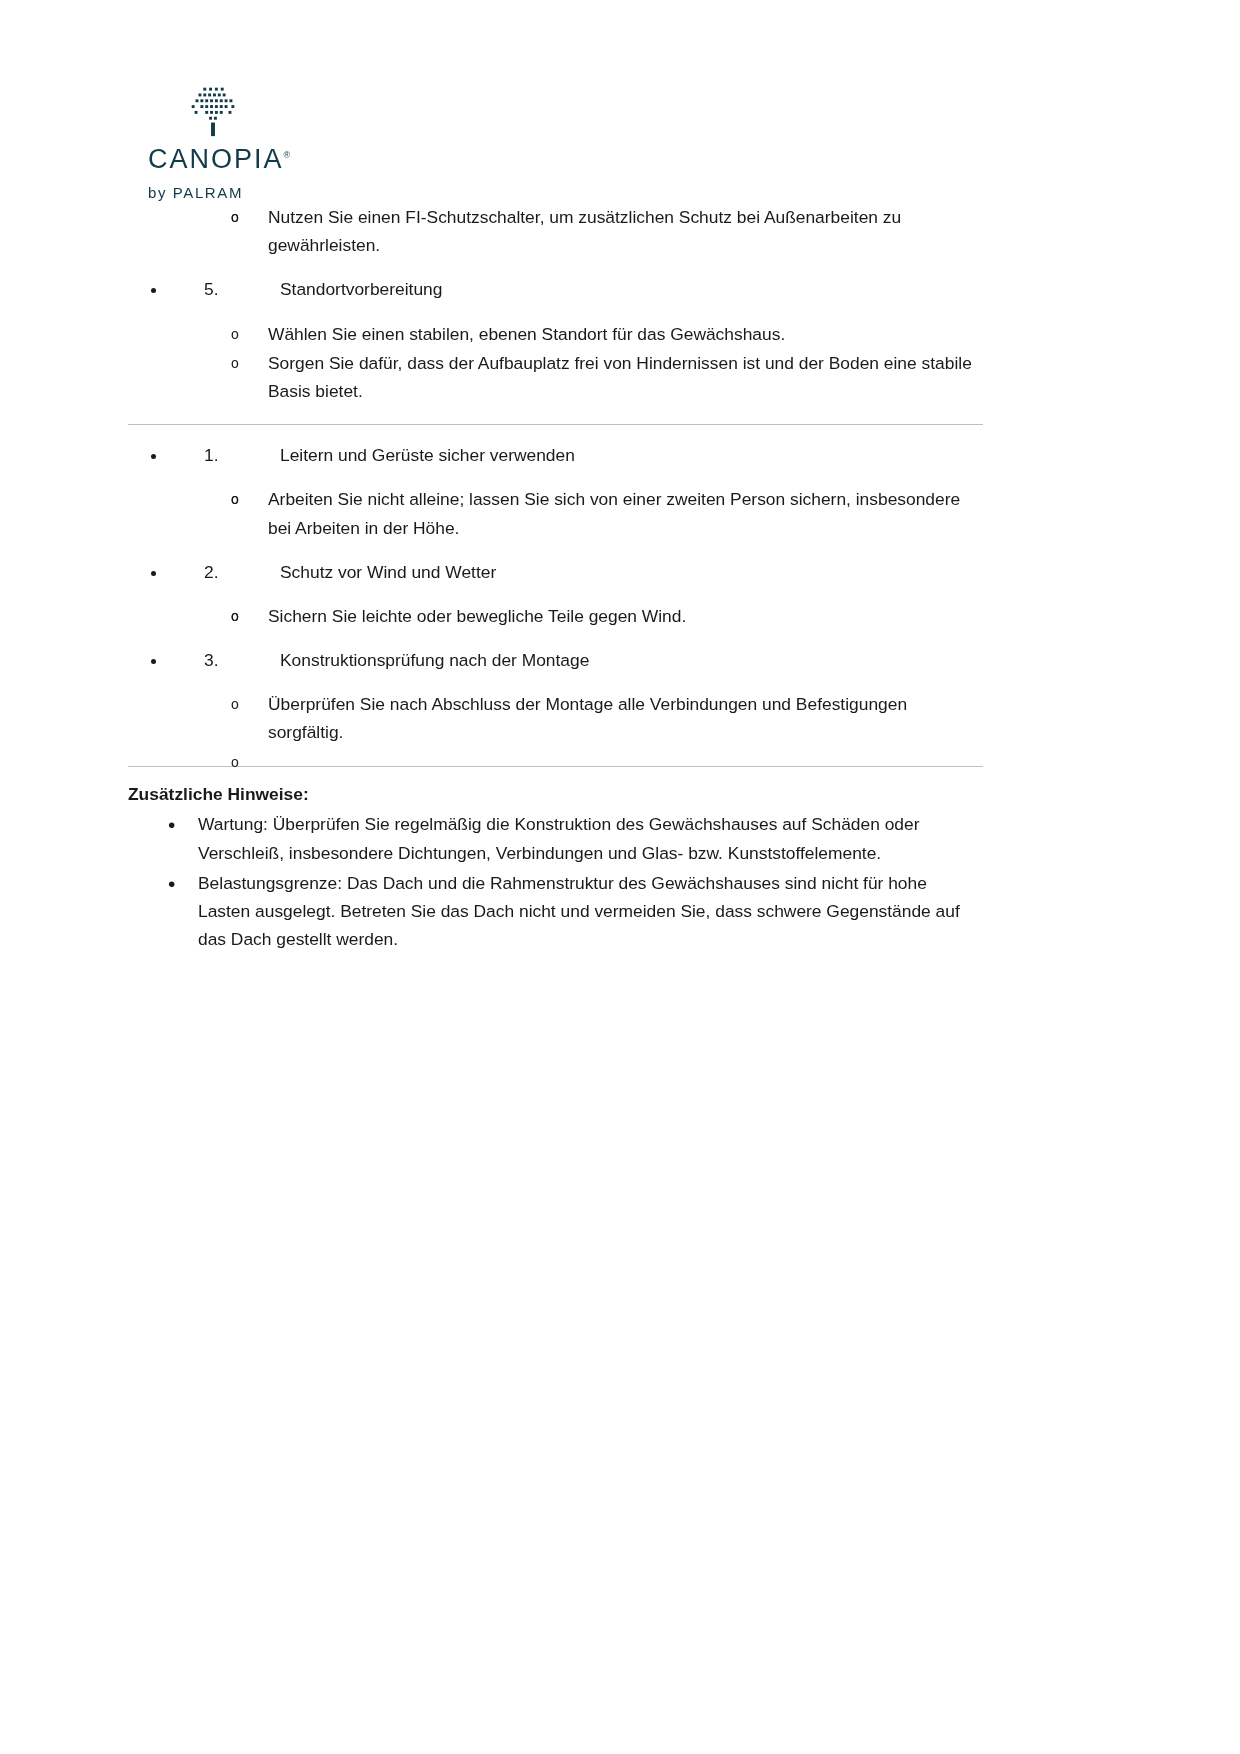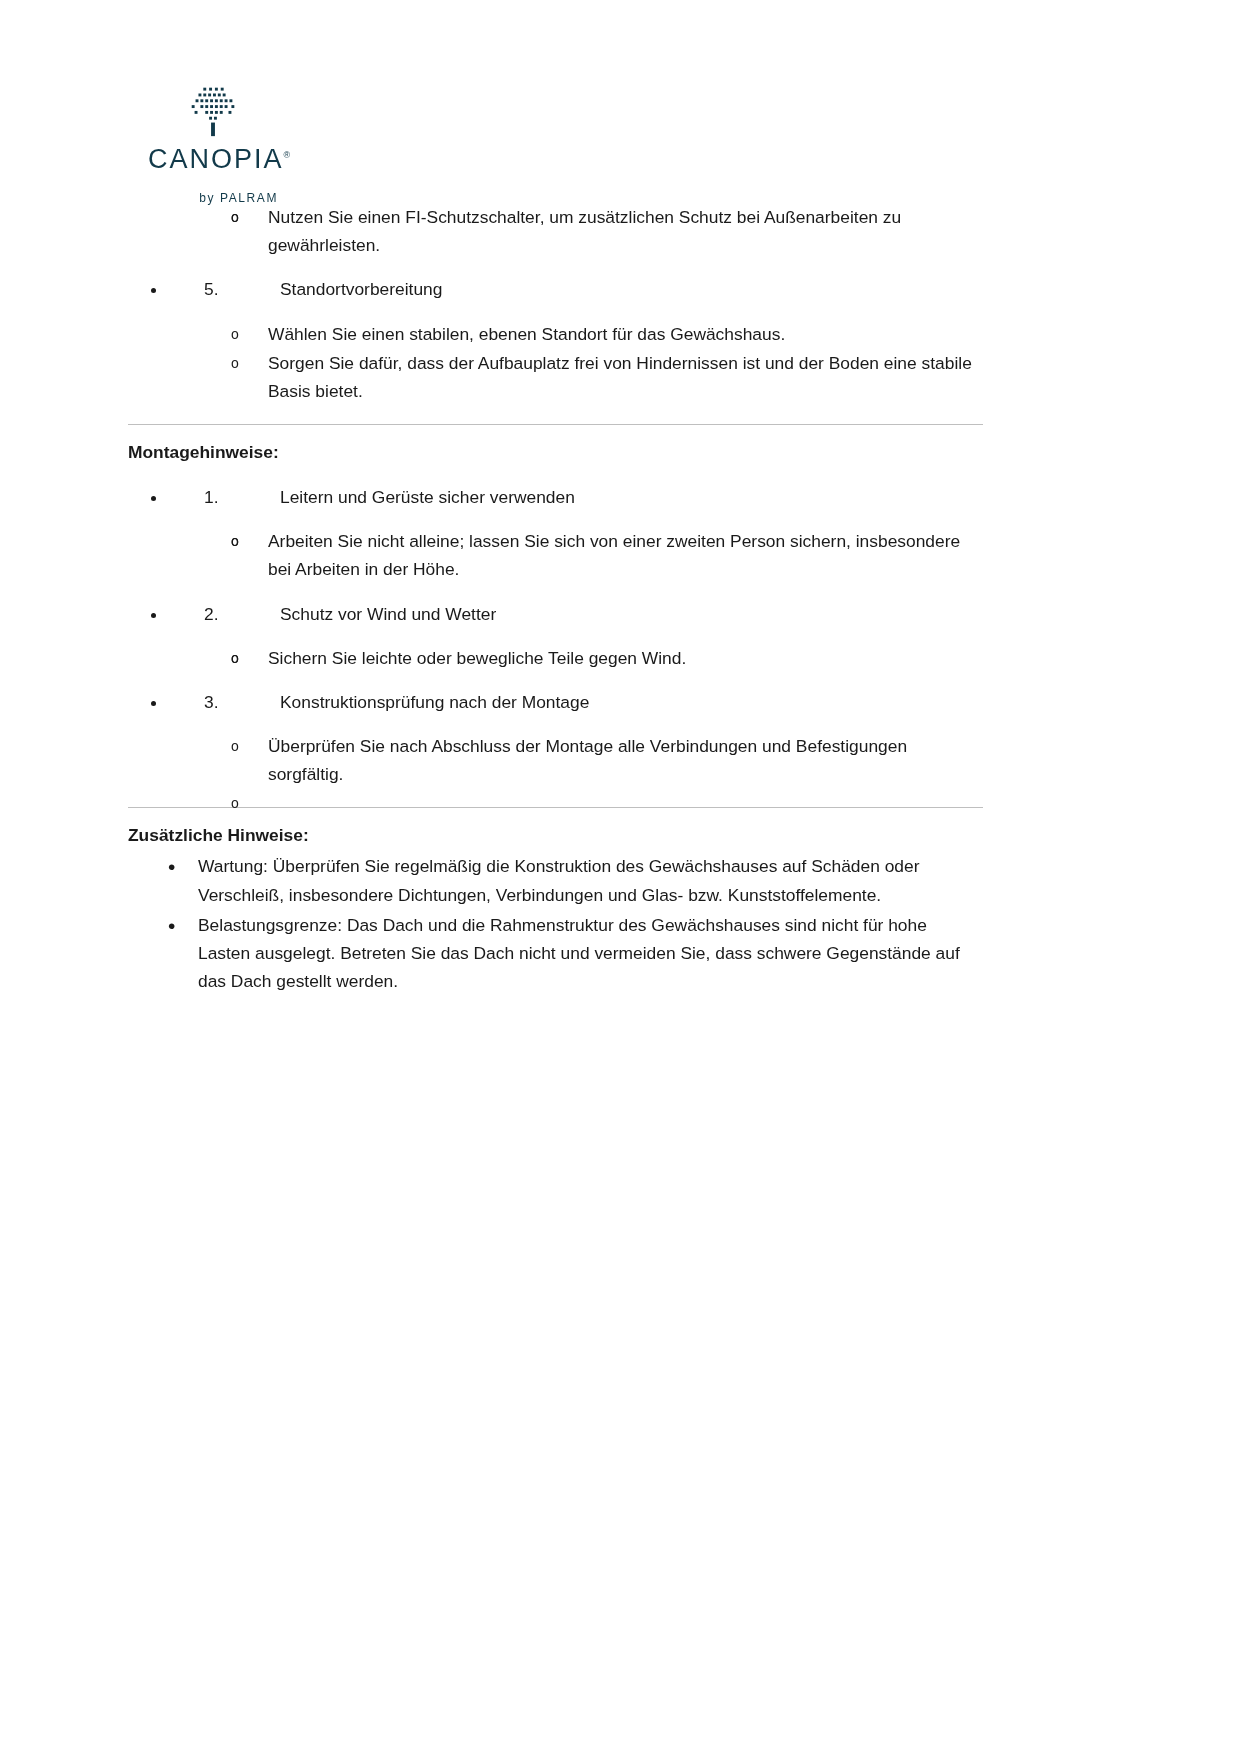--- a/index.html
+++ b/index.html
@@ -21,21 +21,21 @@
     box-sizing: border-box;
     padding: 0;
   }
 
   
   .logo-block {
     position: absolute;
     left: 148px;
     top: 78px;
     width: 130px;
-    text-align: right;
+    text-align: left;
   }
   .logo-mark {
     width: 62px;
     height: 62px;
     margin: 0 auto 6px auto;
     display: block;
   }
   .logo-wordmark {
     font-family: "Liberation Sans", sans-serif;
     font-size: 27px;
@@ -43,24 +43,24 @@
     color: #123a4a;
     font-weight: 400;
     line-height: 1;
     white-space: nowrap;
   }
   .logo-wordmark sup {
     font-size: 9px;
     vertical-align: super;
   }
   .logo-sub {
-    font-size: 12px;
+    font-size: 15px;
     letter-spacing: 1.6px;
     color: #123a4a;
-    margin-top: 18px;
+    margin-top: 11px;
   }
 
   
   .content {
     position: absolute;
     left: 128px;
     top: 202px;
     width: 855px;
   }
 
@@ -221,21 +221,20 @@
         <span class="txt">Wählen Sie einen stabilen, ebenen Standort für das Gewächshaus.</span>
       </li>
       <li>
         <span class="marker">o</span>
         <span class="txt">Sorgen Sie dafür, dass der Aufbauplatz frei von Hindernissen ist und der Boden eine stabile Basis bietet.</span>
       </li>
     </ul>
 
     <hr class="rule">
 
-    <p class="section-heading">Montagehinweise:</p>
 
     <ul class="lvl1">
       <li>
         <span class="marker">1.</span>
         <span class="txt">Leitern und Gerüste sicher verwenden</span>
       </li>
     </ul>
     <ul class="lvl2">
       <li>
         <span class="marker">o</span>

